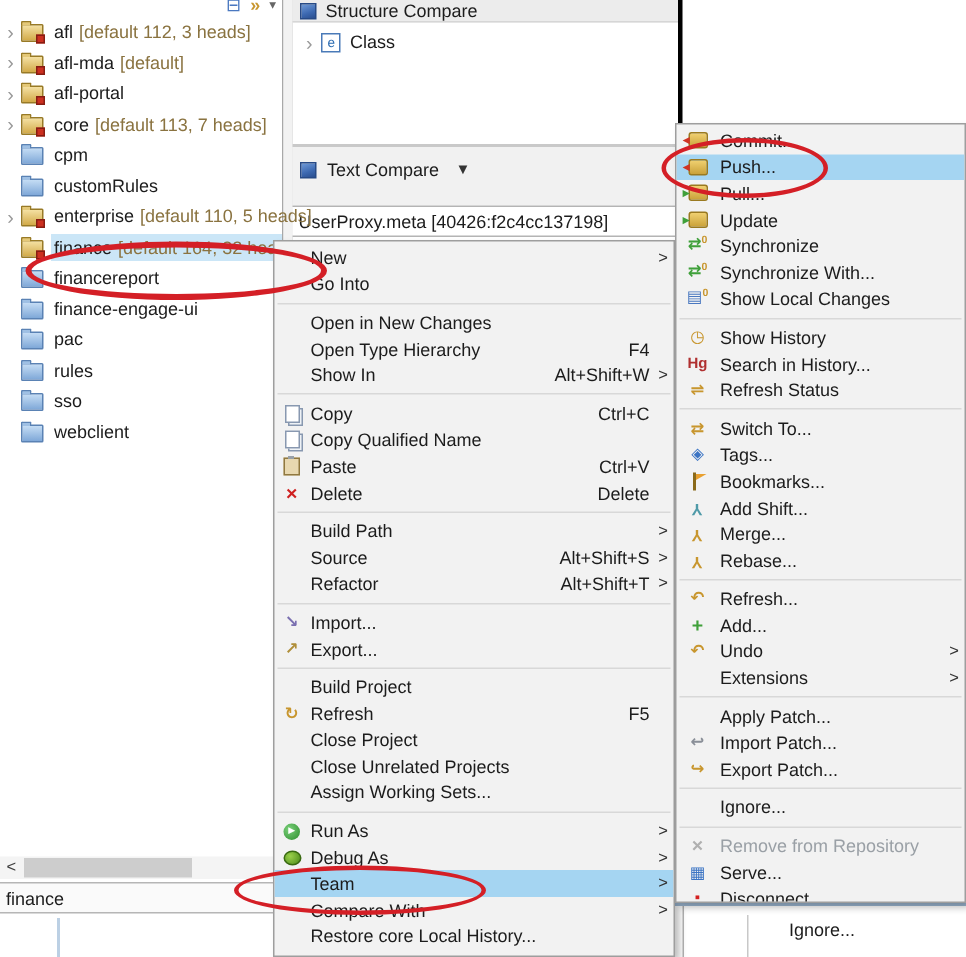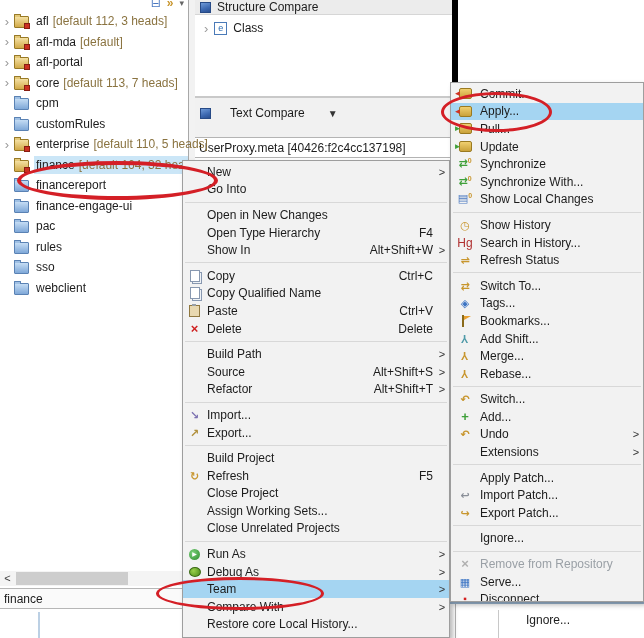--- a/index.html
+++ b/index.html
@@ -19,27 +19,27 @@
   .trow.sel .sel-bg{position:absolute;left:34px;top:1px;right:0;bottom:1px;background:#cbe6f7;z-index:0;}
   .trow>*{position:relative;z-index:1;text-align:right;}
   .t-folder{position:relative;width:13px;height:10px;margin-top:2px;background:linear-gradient(#c4dcf4,#7fa8d8);
             border:1px solid #5a82b4;border-radius:1px;}
   .t-folder::before{content:"";position:absolute;left:-1px;top:-3px;width:5px;height:2px;background:#9fc0e4;
             border:1px solid #5a82b4;border-bottom:none;border-radius:1px 1px 0 0;}
   .t-hg{background:linear-gradient(#f4e0a2,#d2aa48);border-color:#987a26;}
   .t-hg::before{background:#e4c878;border-color:#987a26;}
   .t-hg::after{content:"";position:absolute;right:-2px;bottom:-2px;width:4px;height:4px;background:#cc3020;border:1px solid #871d12;}
   
-  #compare-panel{position:absolute;left:195px;top:0;width:257px;height:160px;background:#fff;border-right:6px solid #000000;}
+  #compare-panel{position:absolute;left:195px;top:0;width:257px;height:160px;background:#fff;border-right:3px solid #000000;}
   .cmp-header{height:14px;background:#ececec;border-bottom:1px solid #d6d6d6;display:flex;align-items:center;padding-left:5px;gap:6px;}
   .cube{width:9px;height:9px;background:linear-gradient(160deg,#6f9ad8 0%,#3c68b0 60%,#2a4f90 100%);border:1px solid #274a86;}
   .class-row{display:flex;align-items:center;height:20px;margin-top:3px;padding-left:9px;gap:6px;}
   .ebox{width:11px;height:11px;border:1px solid #4a7ab8;background:#fff;color:#2a6ab0;font-size:9px;line-height:11px;text-align:center;}
   #text-cmp-header{position:absolute;left:0;top:96px;width:100%;height:41px;background:#f1f1f1;border-top:2px solid #c9c9c9;}
-  #text-cmp-title{display:flex;align-items:center;gap:19px;padding:8px 0 0 5px;text-align:right;}
+  #text-cmp-title{display:flex;align-items:center;gap:7px;padding:8px 0 0 5px;text-align:right;}
   .dd-arrow{color:#333;font-size:10px;margin-left:4px;}
   #file-bar{position:absolute;left:0;top:137px;width:100%;height:21px;background:#fff;border-top:1px solid #b4b4b4;border-bottom:1px solid #b4b4b4;
             display:flex;align-items:center;padding-left:4px;box-sizing:border-box;}
   
   #hscroll{position:absolute;left:0;top:571px;width:188px;height:15px;background:#f4f4f4;}
   #hscroll .sb-btn{position:absolute;left:0;top:0;width:15px;height:15px;color:#404040;font-size:11px;line-height:14px;text-align:center;}
   #hscroll .sb-thumb{position:absolute;left:16px;top:1px;width:112px;height:13px;background:#cdcdcd;}
   #statusbar{position:absolute;left:0;top:588px;width:190px;height:21px;background:#fafafa;border-top:1px solid #b6b6b6;border-bottom:1px solid #b6b6b6;
              display:flex;align-items:center;padding-left:4px;box-sizing:border-box;}
   #editor-frag{position:absolute;left:0;top:610px;width:450px;height:28px;background:#fff;}
@@ -367,27 +367,27 @@
         <span class="marrow"></span>
       </div>
       <div class="mi">
         <span class="mic"></span>
         <span class="mlabel">Close Project</span>
         <span class="spacer"></span>
         <span class="marrow"></span>
       </div>
       <div class="mi">
         <span class="mic"></span>
+        <span class="mlabel">Close Unrelated Projects</span>
+        <span class="spacer"></span>
+        <span class="marrow"></span>
+      </div>
+      <div class="mi">
+        <span class="mic"></span>
         <span class="mlabel">Assign Working Sets...</span>
-        <span class="spacer"></span>
-        <span class="marrow"></span>
-      </div>
-      <div class="mi">
-        <span class="mic"></span>
-        <span class="mlabel">Close Unrelated Projects</span>
         <span class="spacer"></span>
         <span class="marrow"></span>
       </div>
       <div class="msep"></div>
       <div class="mi">
         <span class="mic">
           <span class="ic-run">▶</span>
         </span>
         <span class="mlabel">Run As</span>
         <span class="spacer"></span>
@@ -430,21 +430,21 @@
         <span class="mlabel">Commit...</span>
         <span class="spacer"></span>
         <span class="marrow"></span>
       </div>
       <div class="mi hl">
         <span class="mic">
           <span class="ic-satchel">
             <span class="ov" style="color: rgb(208, 52, 36);">◄</span>
           </span>
         </span>
-        <span class="mlabel">Apply...</span>
+        <span class="mlabel">Push...</span>
         <span class="spacer"></span>
         <span class="marrow"></span>
       </div>
       <div class="mi">
         <span class="mic">
           <span class="ic-satchel">
             <span class="ov" style="color: rgb(63, 160, 58);">►</span>
           </span>
         </span>
         <span class="mlabel">Pull...</span>
@@ -489,21 +489,21 @@
       <div class="mi">
         <span class="mic">
           <span style="color: rgb(200, 150, 46); font-weight: bold;">◷</span>
         </span>
         <span class="mlabel">Show History</span>
         <span class="spacer"></span>
         <span class="marrow"></span>
       </div>
       <div class="mi">
         <span class="mic">
-          <span style="color: rgb(176, 48, 48); font-size: 12px; font-weight: normal;">Hg</span>
+          <span style="color: rgb(176, 48, 48); font-size: 10px; font-weight: bold;">Hg</span>
         </span>
         <span class="mlabel">Search in History...</span>
         <span class="spacer"></span>
         <span class="marrow"></span>
       </div>
       <div class="mi">
         <span class="mic">
           <span style="color: rgb(200, 150, 46); font-weight: bold;">⇌</span>
         </span>
         <span class="mlabel">Refresh Status</span>
@@ -557,21 +557,21 @@
         </span>
         <span class="mlabel">Rebase...</span>
         <span class="spacer"></span>
         <span class="marrow"></span>
       </div>
       <div class="msep"></div>
       <div class="mi">
         <span class="mic">
           <span style="color: rgb(200, 150, 46); font-weight: bold;">↶</span>
         </span>
-        <span class="mlabel">Switch...</span>
+        <span class="mlabel">Refresh...</span>
         <span class="spacer"></span>
         <span class="marrow"></span>
       </div>
       <div class="mi">
         <span class="mic">
           <span style="color: rgb(63, 160, 58); font-weight: bold; font-size: 13px;">+</span>
         </span>
         <span class="mlabel">Add...</span>
         <span class="spacer"></span>
         <span class="marrow"></span>

